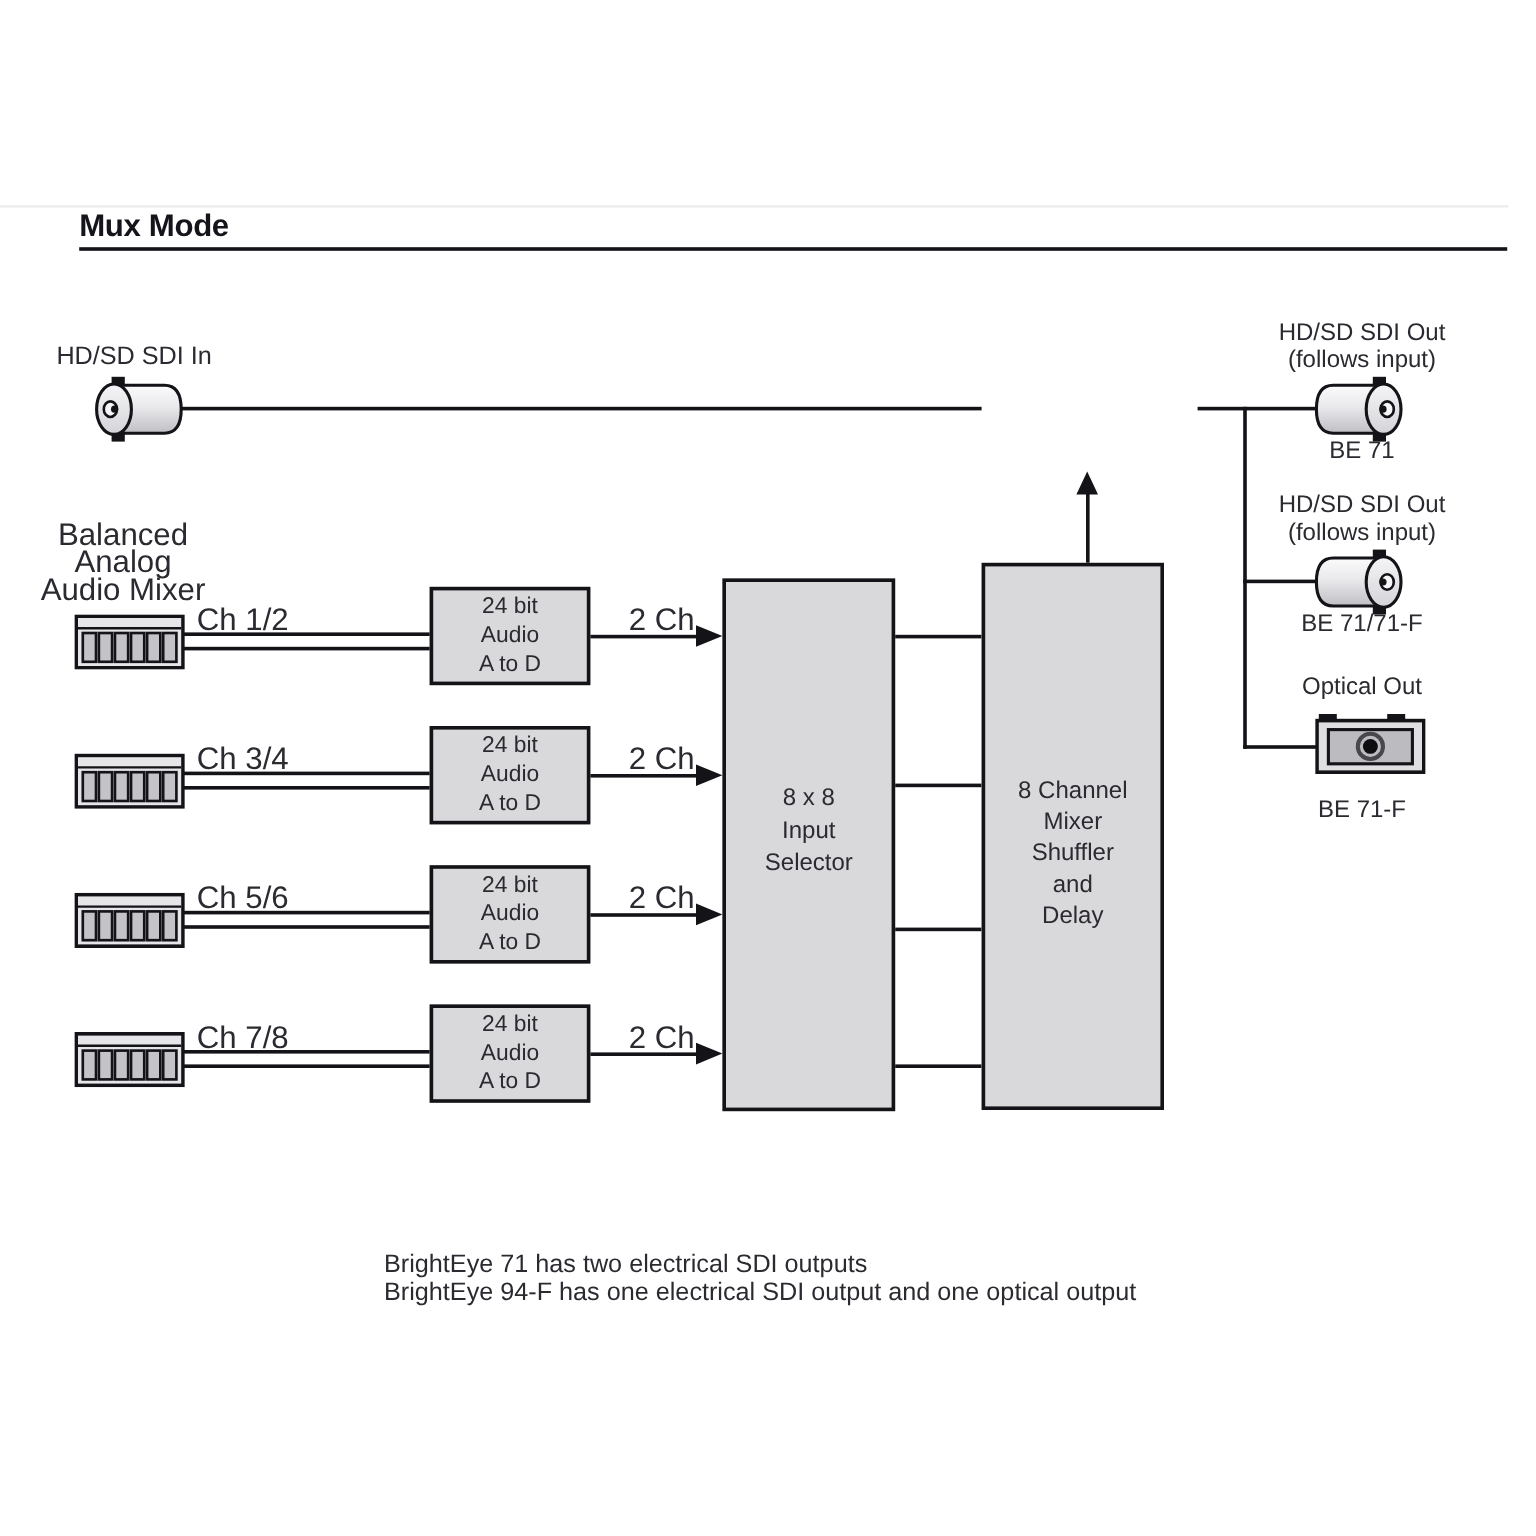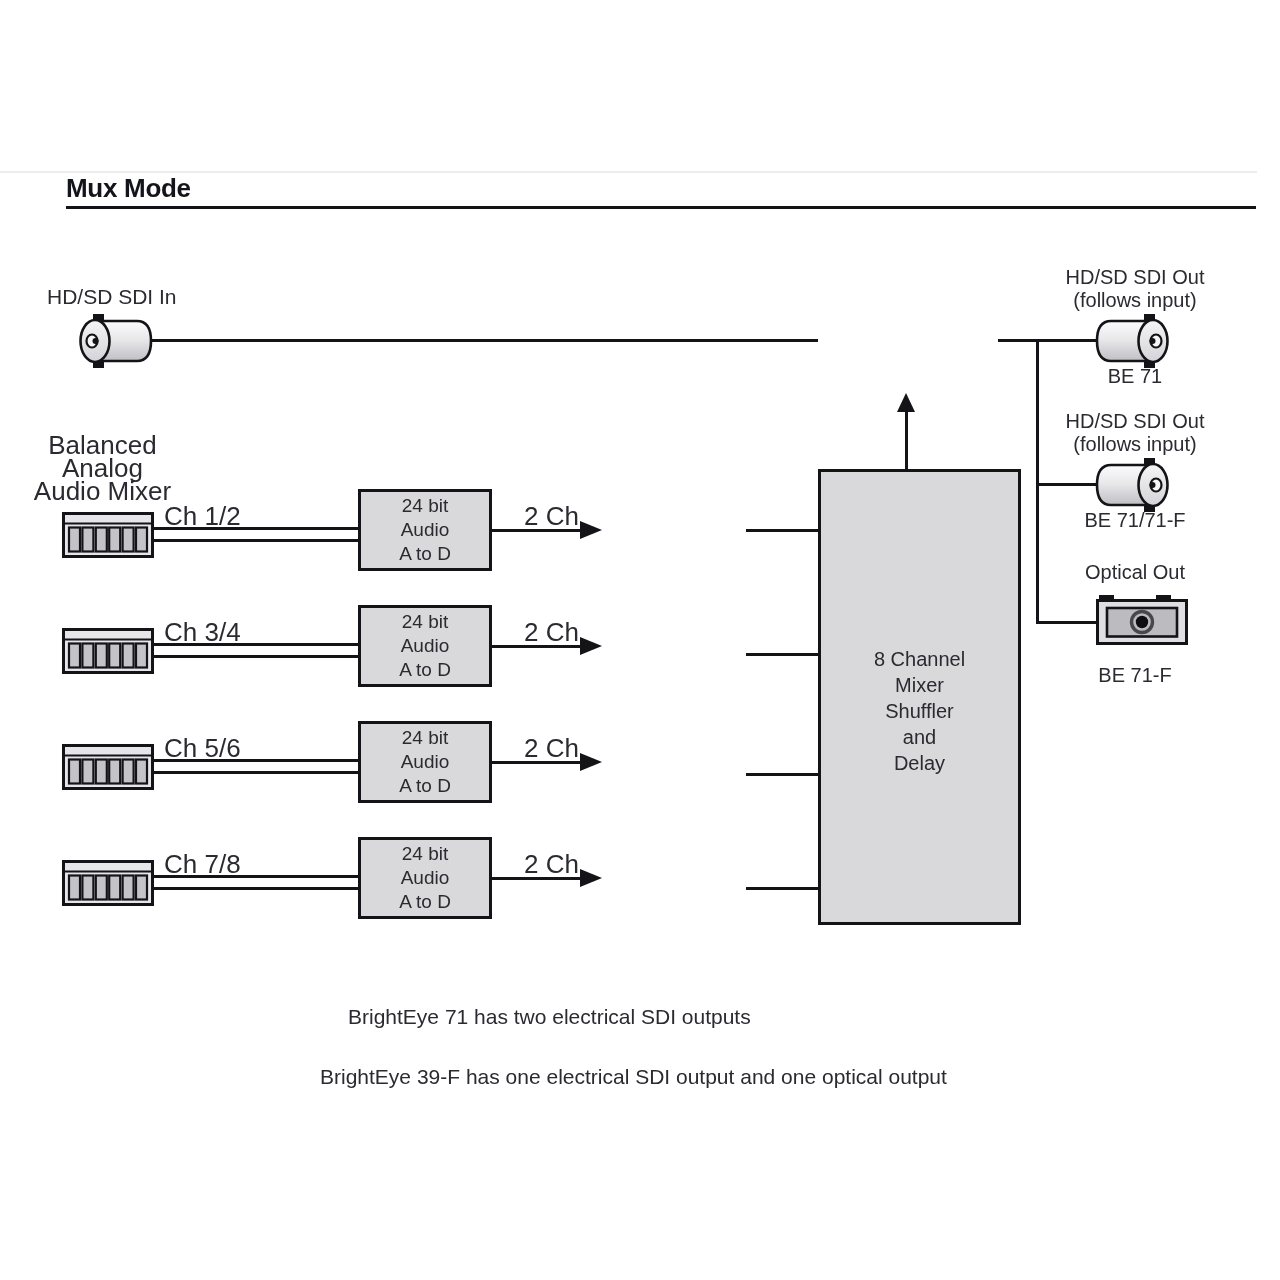--- a/index.html
+++ b/index.html
@@ -246,32 +246,39 @@
     <div class="adc-text">
       <div>24 bit</div>
       <div>Audio</div>
       <div>A to D</div>
     </div>
   </div>
   <div class="lbl" style="left:524px; top:853px;">2 Ch</div>
   <div class="hline" style="left:492px; top:877px; width:88px;"></div>
   <div class="arrow-right" style="left:580px; top:869px;"></div>
 
+  <div class="box" style="left:602px; top:482px; width:144px; height:444px;">
+    <div class="box-text selector-text">
+      <div>8 x 8</div>
+      <div>Input</div>
+      <div>Selector</div>
+    </div>
+  </div>
 
   <div class="hline" style="left:746px; top:529px; width:72px;"></div>
   <div class="hline" style="left:746px; top:653px; width:72px;"></div>
   <div class="hline" style="left:746px; top:773px; width:72px;"></div>
   <div class="hline" style="left:746px; top:887px; width:72px;"></div>
 
-  <div class="box" style="left:818px; top:469px; width:203px; height:456px;">
+  <div class="box" style="left:818px; top:469px; width:152px; height:456px;">
     <div class="box-text mixer-text">
       <div>8 Channel</div>
       <div>Mixer</div>
       <div>Shuffler</div>
       <div>and</div>
       <div>Delay</div>
     </div>
   </div>
 
-  <div class="note" style="top:1004px;margin-left:28px;">BrightEye 71 has two electrical SDI outputs</div>
-  <div class="note" style="top:1064px;">BrightEye 39-F has one electrical SDI output and one optical output</div>
+  <div class="note" style="top:1041px;">BrightEye 71 has two electrical SDI outputs</div>
+  <div class="note" style="top:1064px;">BrightEye 94-F has one electrical SDI output and one optical output</div>
 
 </div>
 
 </body></html>

